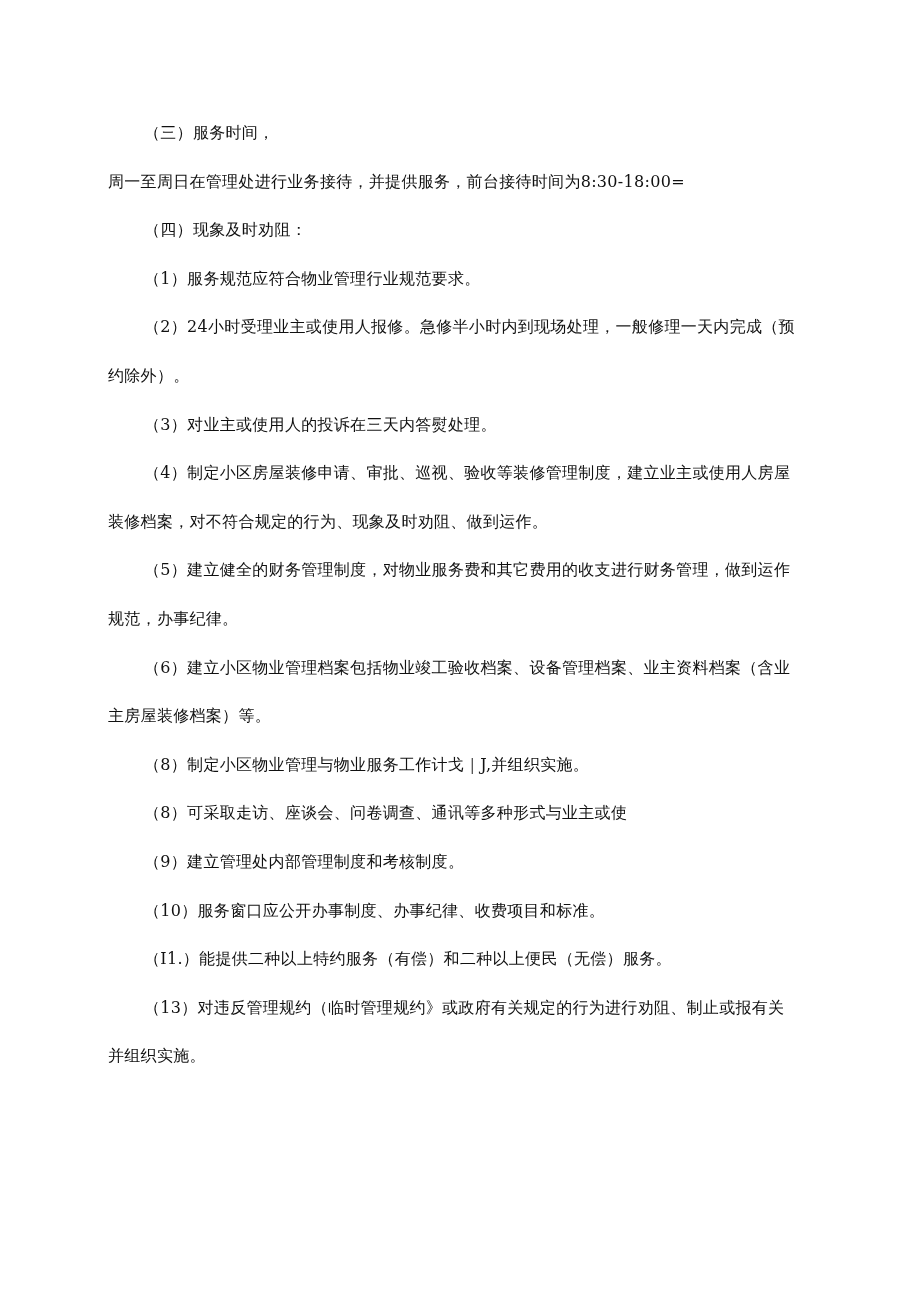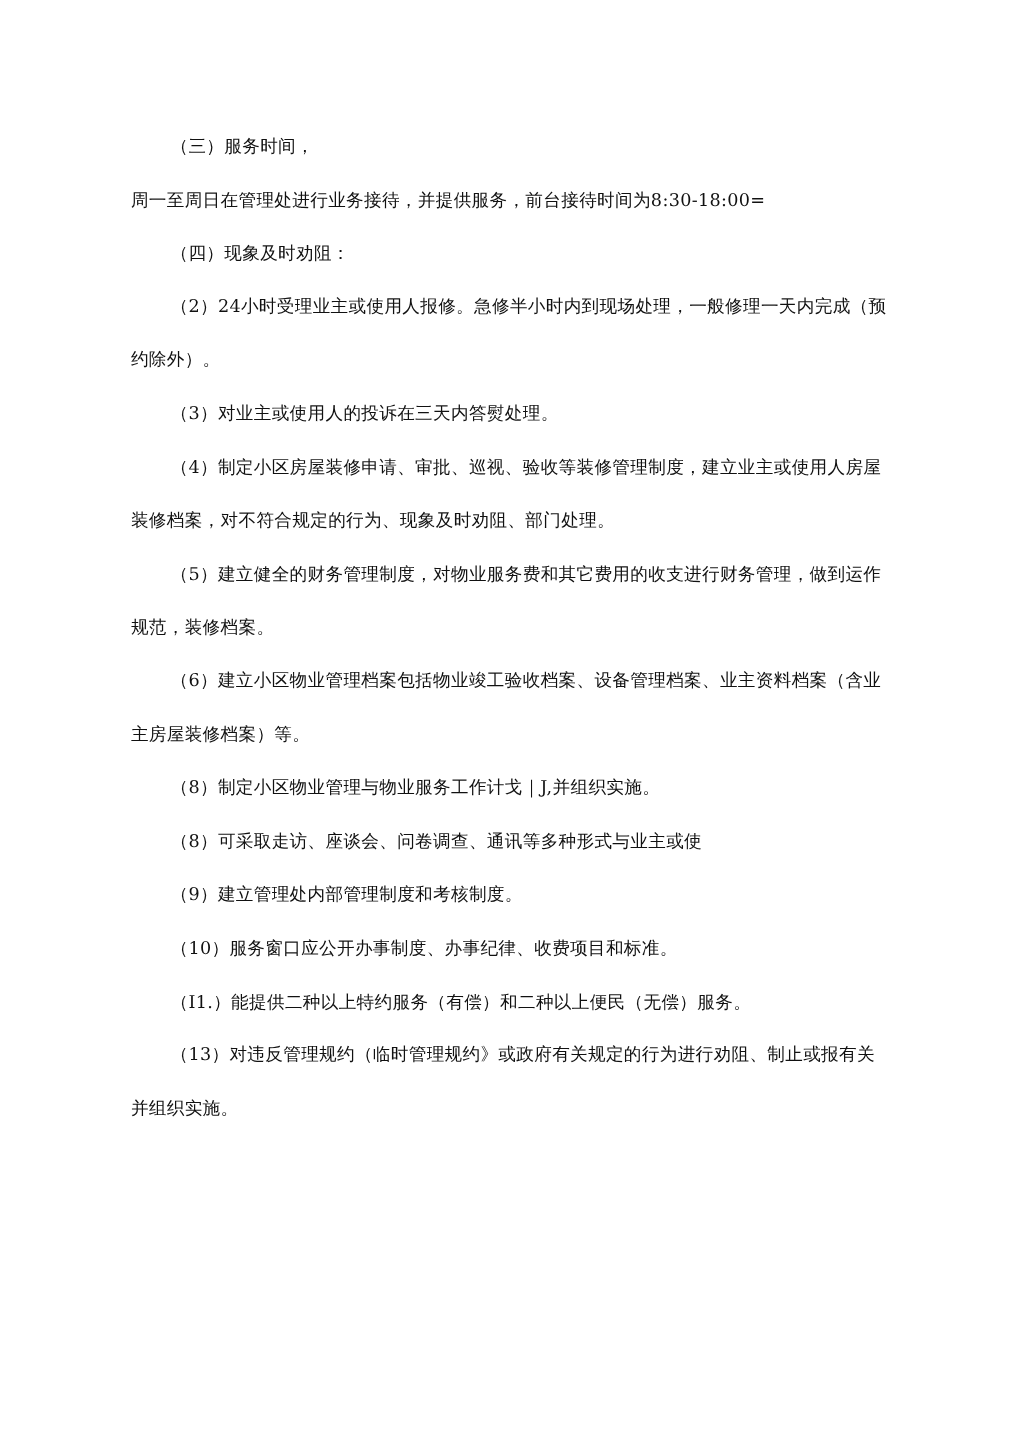--- a/index.html
+++ b/index.html
@@ -10,21 +10,21 @@
     body {
       width: 920px;
       height: 1301px;
       position: relative;
       overflow: hidden;
       font-family: "DejaVu Serif", "Liberation Serif", serif;
       color: #111111;
     }
     .page {
       position: absolute;
-      left: 119px;
+      left: 108px;
       top: 121px;
       width: 708px;
     }
     .line {
       position: relative;
       height: 48.6px;
       line-height: 24px;
       font-size: 16px;
       white-space: nowrap;
       letter-spacing: 0.3px;
@@ -33,27 +33,28 @@
       padding-left: 36px;
     }
   </style>
 </head>
 <body>
 
 <div class="page">
   <div class="line indent">（三）服务时间，</div>
   <div class="line">周一至周日在管理处进行业务接待，并提供服务，前台接待时间为8:30-18:00=</div>
   <div class="line indent">（四）现象及时劝阻：</div>
+  <div class="line indent">（1）服务规范应符合物业管理行业规范要求。</div>
   <div class="line indent">（2）24小时受理业主或使用人报修。急修半小时内到现场处理，一般修理一天内完成（预</div>
   <div class="line">约除外）。</div>
   <div class="line indent">（3）对业主或使用人的投诉在三天内答熨处理。</div>
   <div class="line indent">（4）制定小区房屋装修申请、审批、巡视、验收等装修管理制度，建立业主或使用人房屋</div>
-  <div class="line">装修档案，对不符合规定的行为、现象及时劝阻、部门处理。</div>
+  <div class="line">装修档案，对不符合规定的行为、现象及时劝阻、做到运作。</div>
   <div class="line indent">（5）建立健全的财务管理制度，对物业服务费和其它费用的收支进行财务管理，做到运作</div>
-  <div class="line">规范，装修档案。</div>
+  <div class="line">规范，办事纪律。</div>
   <div class="line indent">（6）建立小区物业管理档案包括物业竣工验收档案、设备管理档案、业主资料档案（含业</div>
   <div class="line">主房屋装修档案）等。</div>
   <div class="line indent">（8）制定小区物业管理与物业服务工作计戈｜J,并组织实施。</div>
   <div class="line indent">（8）可采取走访、座谈会、问卷调查、通讯等多种形式与业主或使</div>
   <div class="line indent">（9）建立管理处内部管理制度和考核制度。</div>
   <div class="line indent">（10）服务窗口应公开办事制度、办事纪律、收费项目和标准。</div>
   <div class="line indent">（I1.）能提供二种以上特约服务（有偿）和二种以上便民（无偿）服务。</div>
   <div class="line indent">（13）对违反管理规约（临时管理规约》或政府有关规定的行为进行劝阻、制止或报有关</div>
   <div class="line">并组织实施。</div>
 </div>

